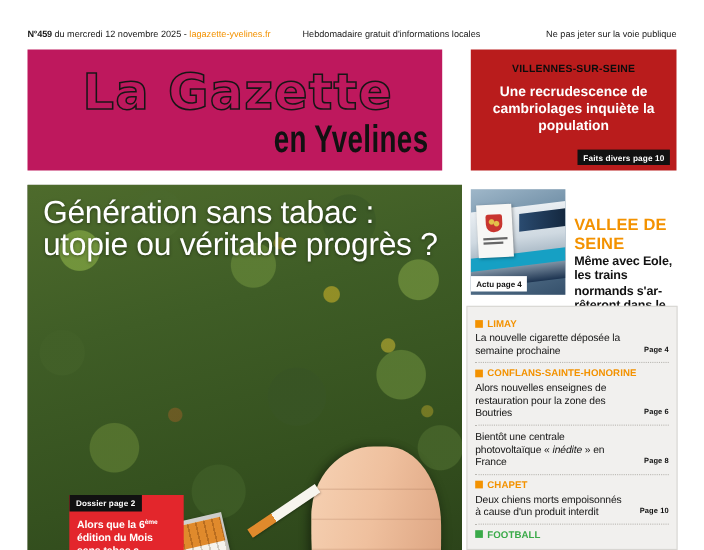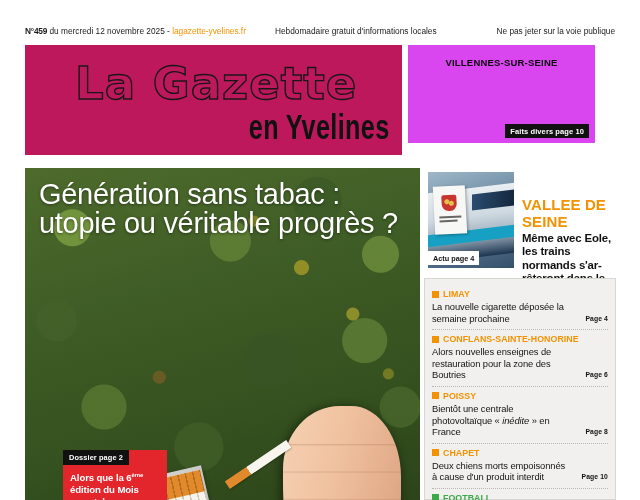--- a/index.html
+++ b/index.html
@@ -87,25 +87,25 @@
     font-family: "Liberation Sans Narrow", "Liberation Sans", sans-serif;
     transform: scaleX(0.72);
     transform-origin: right center;
     white-space: nowrap;
     letter-spacing: 0.5px;
   }
 
   
   .teal-box {
     position: absolute;
-    left: 408px;
+    left: 428px;
     top: 45px;
     width: 187px;
-    height: 98px;
-    background: #d946ef;
+    height: 110px;
+    background: #b91c1c;
     overflow: hidden;
   }
   .teal-kicker {
     position: absolute;
     top: 12px;
     left: 0;
     width: 100%;
     text-align: center;
     font-size: 9.5px;
     font-weight: bold;
@@ -497,20 +497,21 @@
     <div class="topbar-right">Ne pas jeter sur la voie publique</div>
   </div>
 
   <div class="masthead">
     <div class="title-main">La Gazette</div>
     <div class="title-sub">en Yvelines</div>
   </div>
 
   <div class="teal-box">
     <div class="teal-kicker">VILLENNES-SUR-SEINE</div>
+    <div class="teal-head">Une recrudescence de cambriolages inquiète la population</div>
     <div class="teal-badge">Faits divers page 10</div>
   </div>
 
   <div class="lead">
     <div class="foliage"></div>
     <div class="leaf-hi"></div>
 
     <div class="hand-stop">
       <div class="finger-lines"></div>
     </div>
@@ -565,24 +566,20 @@
         <span class="bullet" style="background:#F39200"></span>
         <span style="color:#F39200">CONFLANS-SAINTE-HONORINE</span>
       </div>
       <div class="news-body">
         <span>Alors nouvelles enseignes de restauration pour la zone des Boutries</span>
         <span class="news-page">Page 6</span>
       </div>
     </div>
 
     <div class="news-item">
-      <div class="news-kicker">
-        <span class="bullet" style="background:#F39200"></span>
-        <span style="color:#F39200">POISSY</span>
-      </div>
       <div class="news-body">
         <span>Bientôt une centrale photovoltaïque « </span><em>inédite</em><span> » en France</span>
         <span class="news-page">Page 8</span>
       </div>
     </div>
 
     <div class="news-item">
       <div class="news-kicker">
         <span class="bullet" style="background:#F39200"></span>
         <span style="color:#F39200">CHAPET</span>

